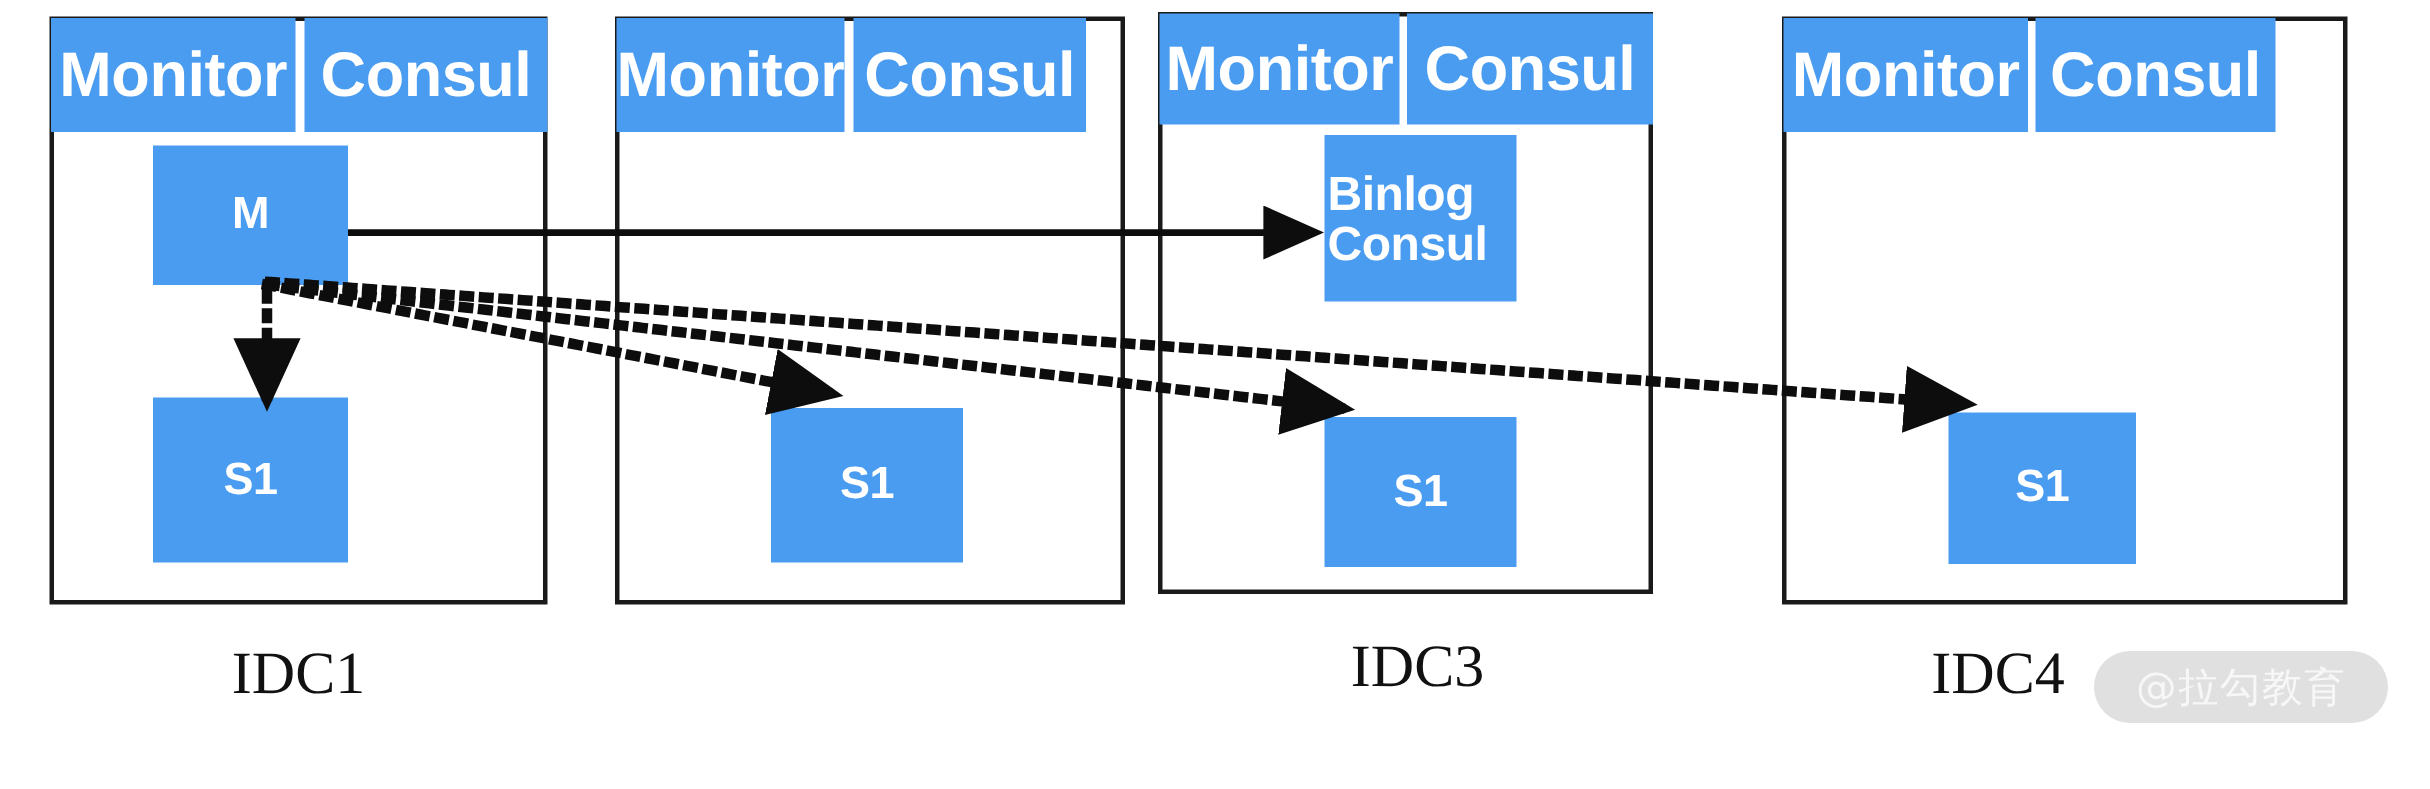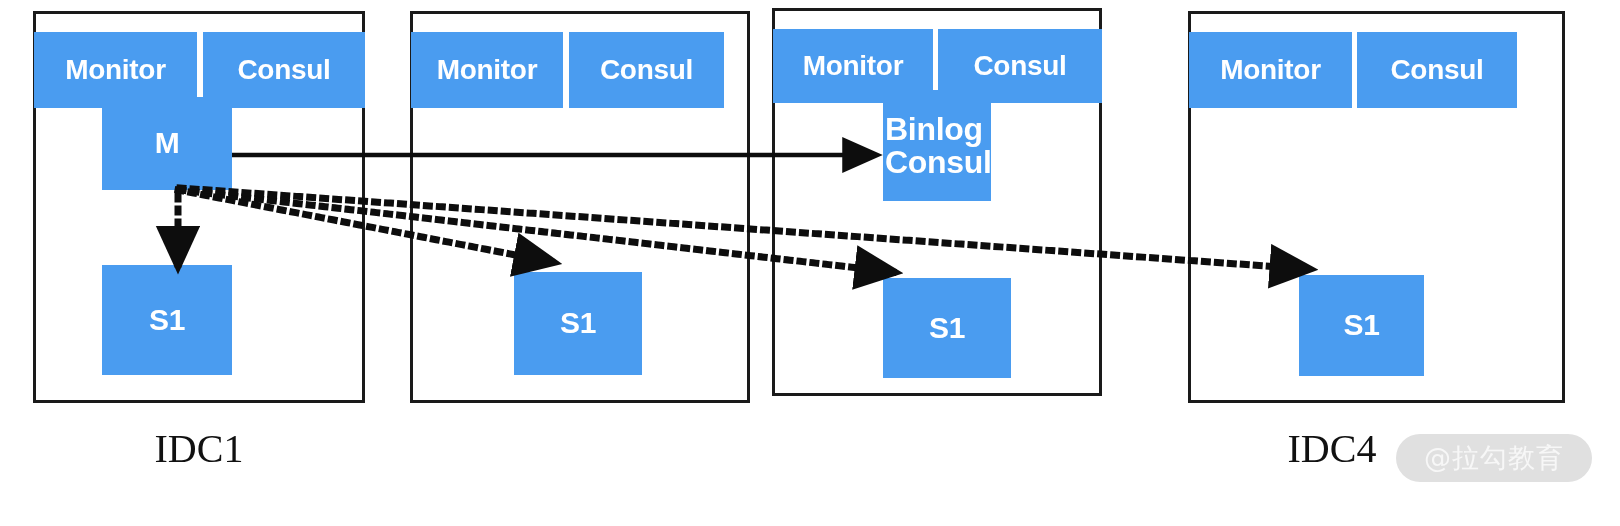--- a/index.html
+++ b/index.html
@@ -30,21 +30,21 @@
     color: #ffffff;
     display: flex;
     align-items: center;
     justify-content: center;
     text-align: center;
     font-weight: bold;
     line-height: 1.02;
     letter-spacing: -0.3px;
     font-family: "Liberation Sans", sans-serif;
   }
-  .hdr-box { font-size: 28px; margin-top: 20px; }
+  .hdr-box { font-size: 42px; }
   .node-box { font-size: 30px; }
   .binlog-box {
     font-size: 32px;
     flex-direction: column;
     align-items: flex-start;
     justify-content: center;
     padding-left: 2px;
   }
   .idc-label {
     position: absolute;
@@ -98,21 +98,21 @@
   <div class="svc-box hdr-box" style="left:411px; top:12px; width:152px; height:76px;">Monitor</div>
   <div class="svc-box hdr-box" style="left:569px; top:12px; width:155px; height:76px;">Consul</div>
 
   <div class="svc-box node-box" style="left:514px; top:272px; width:128px; height:103px;">S1</div>
 
   <div class="idc-panel" style="left:772px; top:8px; width:330px; height:388px;"></div>
 
   <div class="svc-box hdr-box" style="left:773px; top:9px; width:160px; height:74px;">Monitor</div>
   <div class="svc-box hdr-box" style="left:938px; top:9px; width:164px; height:74px;">Consul</div>
 
-  <div class="svc-box binlog-box" style="left:883px; top:90px; width:108px; height:111px;">
+  <div class="svc-box binlog-box" style="left:883px; top:90px; width:128px; height:111px;">
     <span>Binlog</span>
     <span>Consul</span>
   </div>
   <div class="svc-box node-box" style="left:883px; top:278px; width:128px; height:100px;">S1</div>
 
   <div class="idc-panel" style="left:1188px; top:11px; width:377px; height:392px;"></div>
 
   <div class="svc-box hdr-box" style="left:1189px; top:12px; width:163px; height:76px;">Monitor</div>
   <div class="svc-box hdr-box" style="left:1357px; top:12px; width:160px; height:76px;">Consul</div>
 
@@ -133,17 +133,18 @@
     <line x1="178" y1="196" x2="178" y2="264" stroke="#0d0d0d" stroke-width="7" stroke-dasharray="3 10" stroke-linecap="square" marker-end="url(#ah-dot)"></line>
 
     <line x1="178" y1="190" x2="552" y2="262" stroke="#0d0d0d" stroke-width="7" stroke-dasharray="3 10" stroke-linecap="square" marker-end="url(#ah-dot)"></line>
 
     <line x1="180" y1="190" x2="893" y2="272" stroke="#0d0d0d" stroke-width="7" stroke-dasharray="3 10" stroke-linecap="square" marker-end="url(#ah-dot)"></line>
 
     <line x1="180" y1="188" x2="1308" y2="269" stroke="#0d0d0d" stroke-width="7" stroke-dasharray="3 10" stroke-linecap="square" marker-end="url(#ah-dot)"></line>
   </svg>
 
   <div class="idc-label" style="left:99px; top:425px; width:200px;">IDC1</div>
+  <div class="idc-label" style="left:845px; top:420px; width:200px;">IDC3</div>
   <div class="idc-label" style="left:1232px; top:425px; width:200px;">IDC4</div>
 
   <div id="watermark">@拉勾教育</div>
 
 </div>
 
 </body></html>

